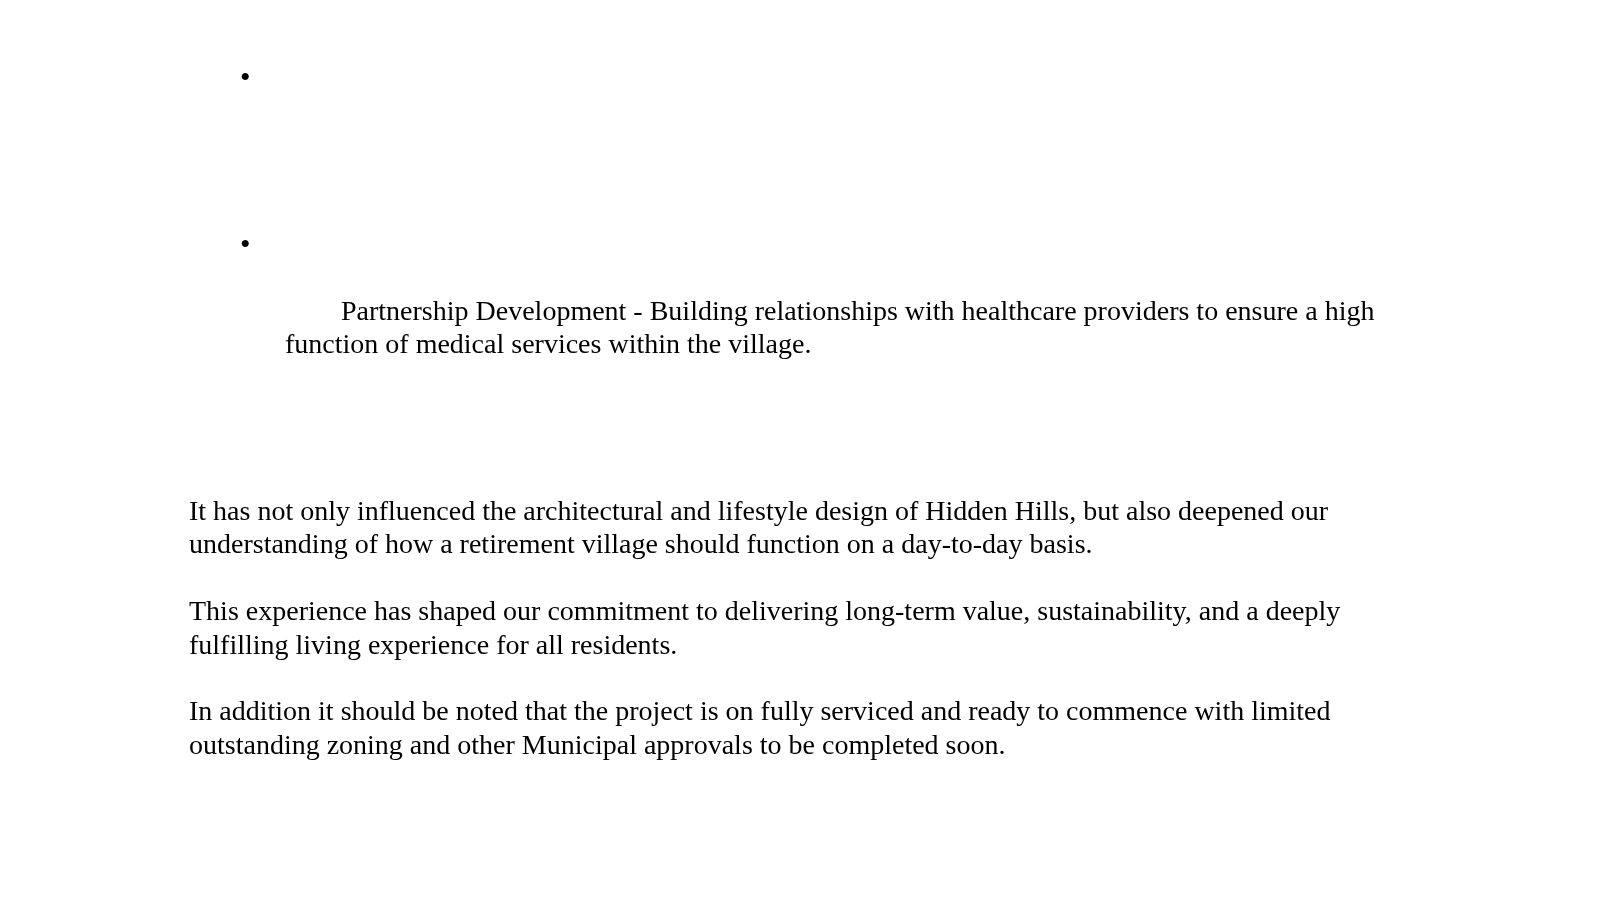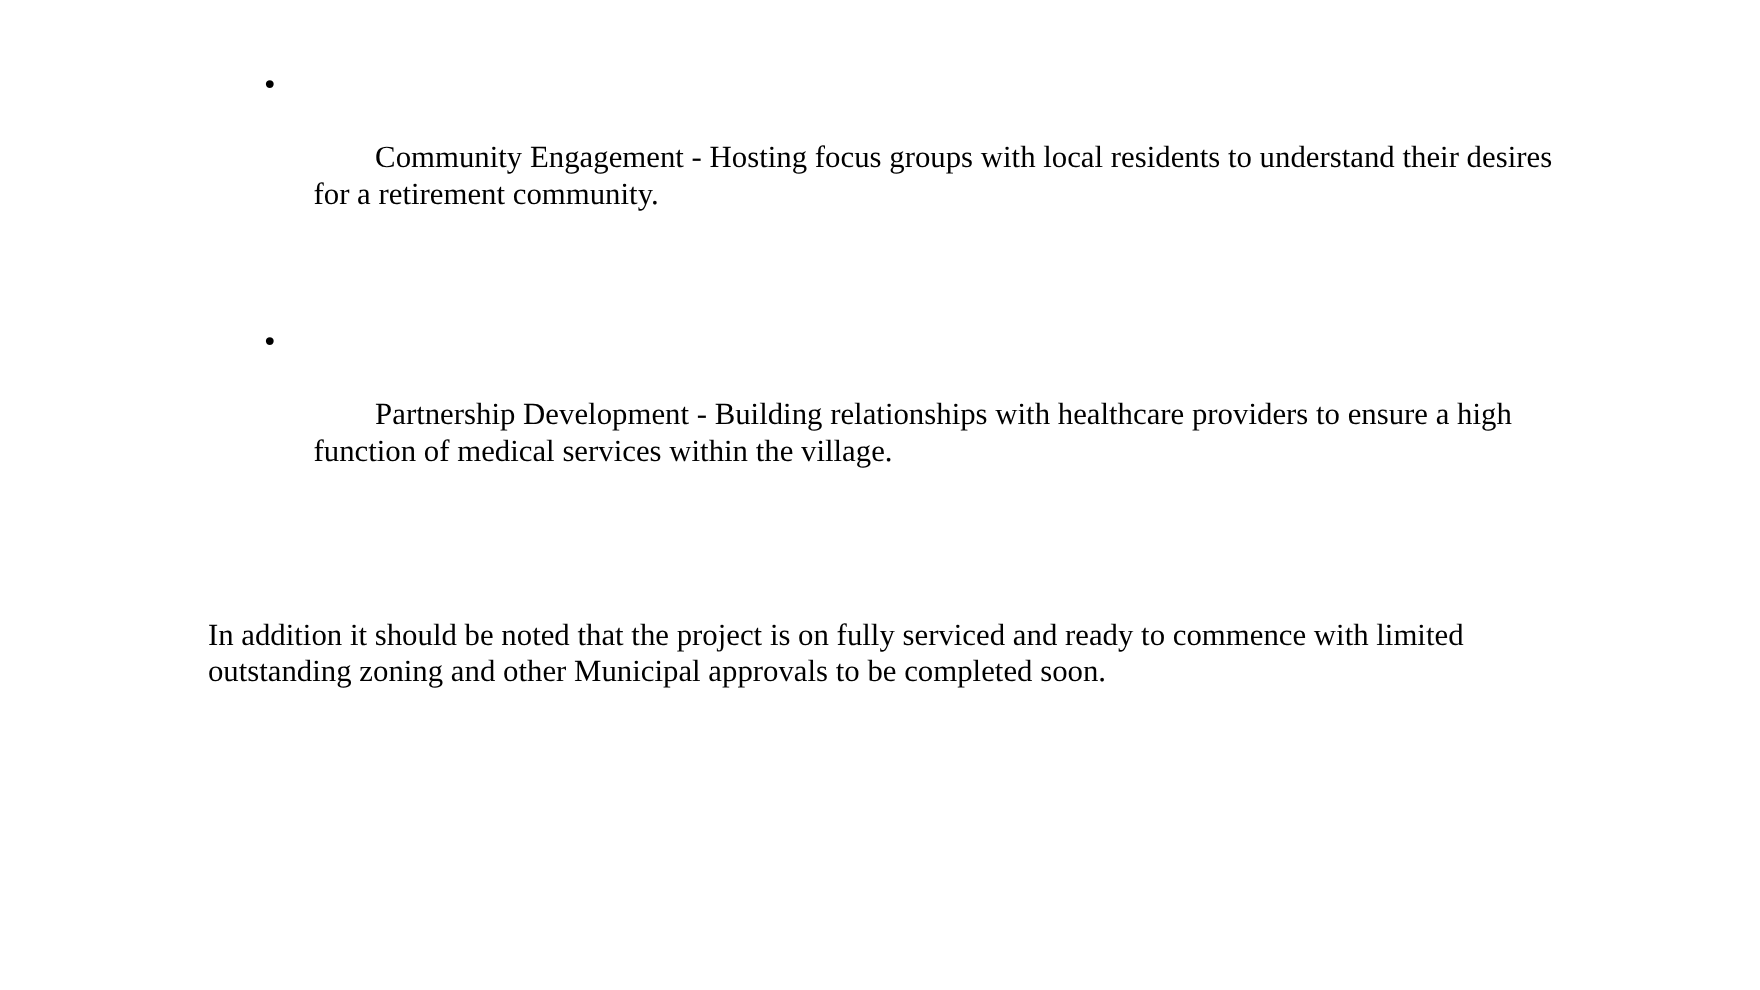--- a/index.html
+++ b/index.html
@@ -46,30 +46,32 @@
 </style>
 </head>
 <body>
 
 <div class="page">
   <div class="content">
 
     <ul class="bullets indent-deep">
       <li>
         <span class="marker">•</span>
-        <span>Community Engagement - Hosting focus groups with local residents to understand their desires
-for a retirement community.</span>
       </li>
       <li>
         <span class="marker">•</span>
         <span>Partnership Development - Building relationships with healthcare providers to ensure a high
 function of medical services within the village.</span>
       </li>
     </ul>
 
 
+    <p>It has not only influenced the architectural and lifestyle design of Hidden Hills, but also deepened our
+understanding of how a retirement village should function on a day-to-day basis.</p>
 
+    <p>This experience has shaped our commitment to delivering long-term value, sustainability, and a deeply
+fulfilling living experience for all residents.</p>
 
     <p>In addition it should be noted that the project is on fully serviced and ready to commence with limited
 outstanding zoning and other Municipal approvals to be completed soon.</p>
 
   </div>
 </div>
 
 </body></html>

